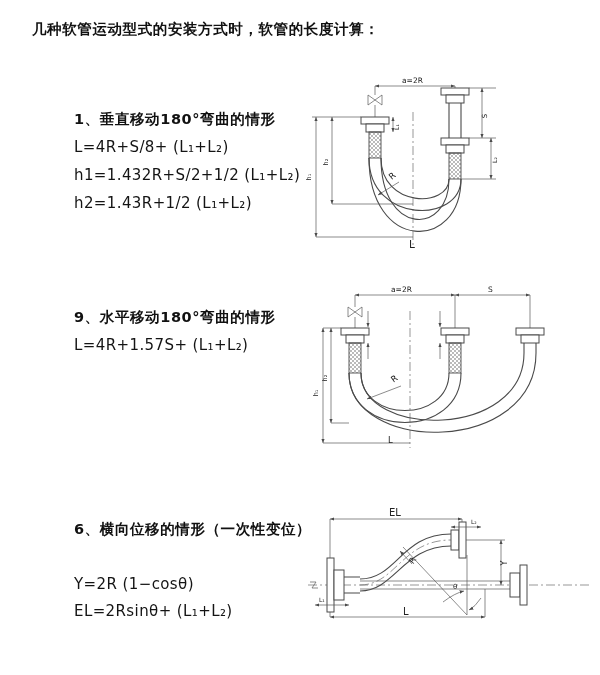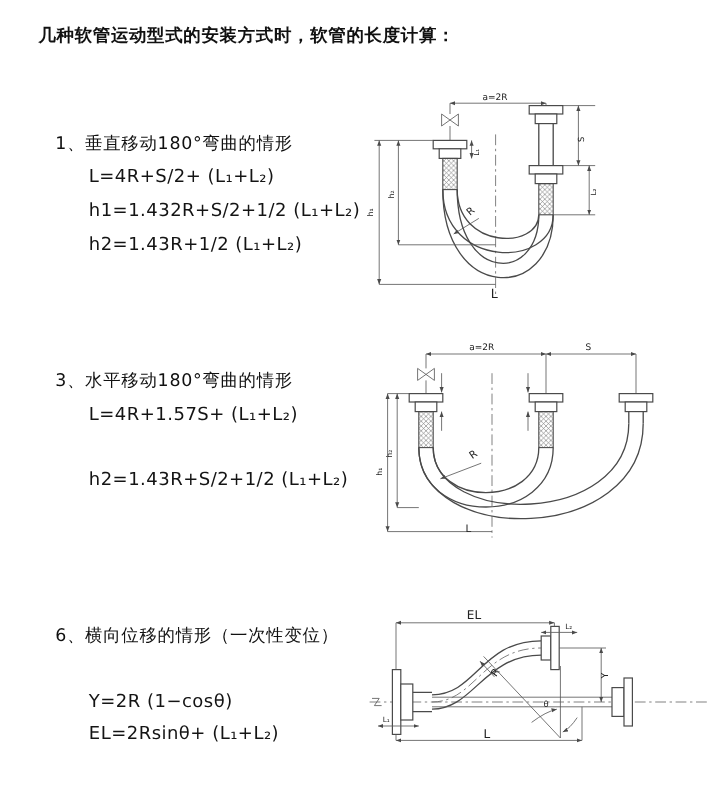--- a/index.html
+++ b/index.html
@@ -3,21 +3,21 @@
 <meta charset="utf-8">
 <style>
   html,body{margin:0;padding:0;background:#fff;}
   .page{
     position:relative;width:600px;height:658px;background:#ffffff;
     font-family:"DejaVu Sans","Liberation Sans",sans-serif;color:#111;
     overflow:hidden;
   }
   .abs{position:absolute;}
   .title{font-size:14.5px;font-weight:bold;letter-spacing:0.6px;white-space:nowrap;}
-  .heading{font-size:14.5px;font-weight:normal;letter-spacing:0.6px;white-space:nowrap;}
+  .heading{font-size:14.5px;font-weight:bold;letter-spacing:0.6px;white-space:nowrap;margin-left:28px;}
   .formula{font-size:15px;font-weight:400;letter-spacing:0.4px;white-space:nowrap;color:#141414;}
   svg{overflow:visible;}
   .ln{fill:none;stroke:#4a4a4a;stroke-width:1.1;}
   .thin{fill:none;stroke:#5a5a5a;stroke-width:0.7;}
   .dim{fill:none;stroke:#5a5a5a;stroke-width:0.7;}
   .dash{fill:none;stroke:#6a6a6a;stroke-width:0.7;stroke-dasharray:9 3 2 3;}
   .fl{fill:#ffffff;stroke:#4a4a4a;stroke-width:1;}
   .braid{fill:url(#xh);stroke:#4a4a4a;stroke-width:0.9;}
   .lbl{fill:#222;font-family:"DejaVu Sans","Liberation Sans",sans-serif;}
 </style>
@@ -33,21 +33,21 @@
       </pattern>
       <marker id="ar" viewBox="0 0 10 10" refX="9" refY="5" markerWidth="7" markerHeight="7" orient="auto-start-reverse">
         <path d="M0,1.5 L9,5 L0,8.5 z" fill="#4a4a4a"></path>
       </marker>
     </defs>
   </svg>
 
   <div class="abs title" style="left:32px;top:20px;">几种软管运动型式的安装方式时，软管的长度计算：</div>
 
   <div class="abs heading" style="left:46px;top:110px;">1、垂直移动180°弯曲的情形</div>
-  <div class="abs formula" style="left:74px;top:138px;">L=4R+S/2+ (L₁+L₂)</div>
+  <div class="abs formula" style="left:74px;top:138px;">L=4R+S/8+ (L₁+L₂)</div>
   <div class="abs formula" style="left:74px;top:166px;">h1=1.432R+S/2+1/2 (L₁+L₂)</div>
   <div class="abs formula" style="left:74px;top:194px;text-align:center;">h2=1.43R+1/2 (L₁+L₂)</div>
 
   <svg class="abs" style="left:290px;top:74px;" width="305" height="180" viewBox="0 0 305 180">
 
     <path class="dash" d="M123,38 V172"></path>
 
     <path class="thin" d="M78,21 L78,31 L92,21 L92,31 Z"></path>
     <path class="thin" d="M85,12 V21 M85,31 V43"></path>
 
@@ -85,23 +85,22 @@
     <text class="lbl" x="38" y="88" font-size="6.5" transform="rotate(-90 38 88)" text-anchor="middle">h₂</text>
     <path class="dim" d="M26,43 V163" marker-start="url(#ar)" marker-end="url(#ar)"></path>
     <text class="lbl" x="21" y="103" font-size="6.5" transform="rotate(-90 21 103)" text-anchor="middle">h₁</text>
 
     <text class="lbl" x="104" y="104" font-size="8.5" transform="rotate(-40 104 104)" text-anchor="middle">R</text>
     <path class="dim" d="M109,108 L88,121" marker-end="url(#ar)"></path>
 
     <text class="lbl" x="119" y="174" font-size="10.5">L</text>
   </svg>
 
-  <div class="abs heading" style="left:46px;top:308px;">3、水平移动180°弯曲的情形</div>
+  <div class="abs heading" style="left:46px;top:308px;">9、水平移动180°弯曲的情形</div>
   <div class="abs formula" style="left:74px;top:336px;">L=4R+1.57S+ (L₁+L₂)</div>
-  <div class="abs formula" style="left:74px;top:390px;">h2=1.43R+S/2+1/2 (L₁+L₂)</div>
 
   <svg class="abs" style="left:315px;top:283px;" width="285" height="175" viewBox="0 0 285 175">
     <path class="dash" d="M95,28 V165"></path>
 
     <path class="thin" d="M33,24 L33,34 L47,24 L47,34 Z"></path>
     <path class="thin" d="M40,12 V24 M40,34 V45 M140,12 V45 M215,12 V45"></path>
 
     <path class="dim" d="M40,12 H140" marker-start="url(#ar)" marker-end="url(#ar)"></path>
     <text class="lbl" x="76" y="9" font-size="7.5">a=2R</text>
     <path class="dim" d="M140,12 H215" marker-start="url(#ar)" marker-end="url(#ar)"></path>

